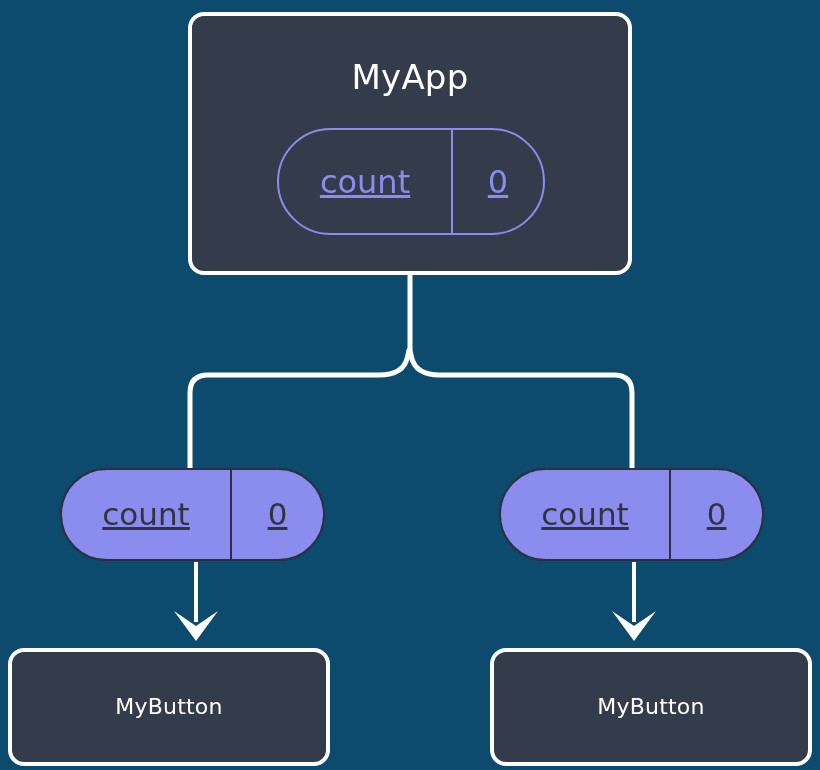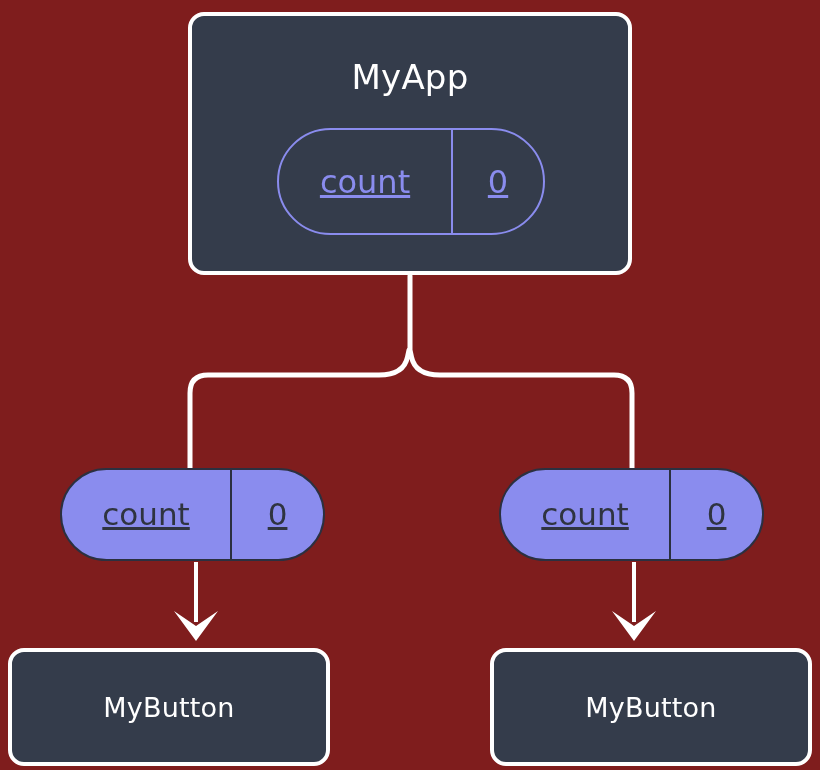--- a/index.html
+++ b/index.html
@@ -11,21 +11,21 @@
     width: 820px;
     height: 770px;
     overflow: hidden;
     font-family: "DejaVu Sans", "Liberation Sans", sans-serif;
   }
 
   #stage {
     position: relative;
     width: 820px;
     height: 770px;
-    background: #7f1d1d;
+    background: #0c4a6e;
   }
 
   
   #connectors {
     position: absolute;
     left: 0;
     top: 0;
     width: 820px;
     height: 770px;
     z-index: 1;
@@ -136,21 +136,21 @@
     top: 648px;
     width: 322px;
     height: 118px;
     justify-content: center;
     padding-top: 0;
   }
   #node-mybutton-left  { left: 8px; }
   #node-mybutton-right { left: 490px; }
 
   .leaf-box .comp-title {
-    font-size: 27px;
+    font-size: 22px;
   }
 </style>
 </head>
 <body>
 
 <div id="stage">
 
   <svg id="connectors" viewBox="0 0 820 770" width="820" height="770">
 
     <path d="M 410 276

